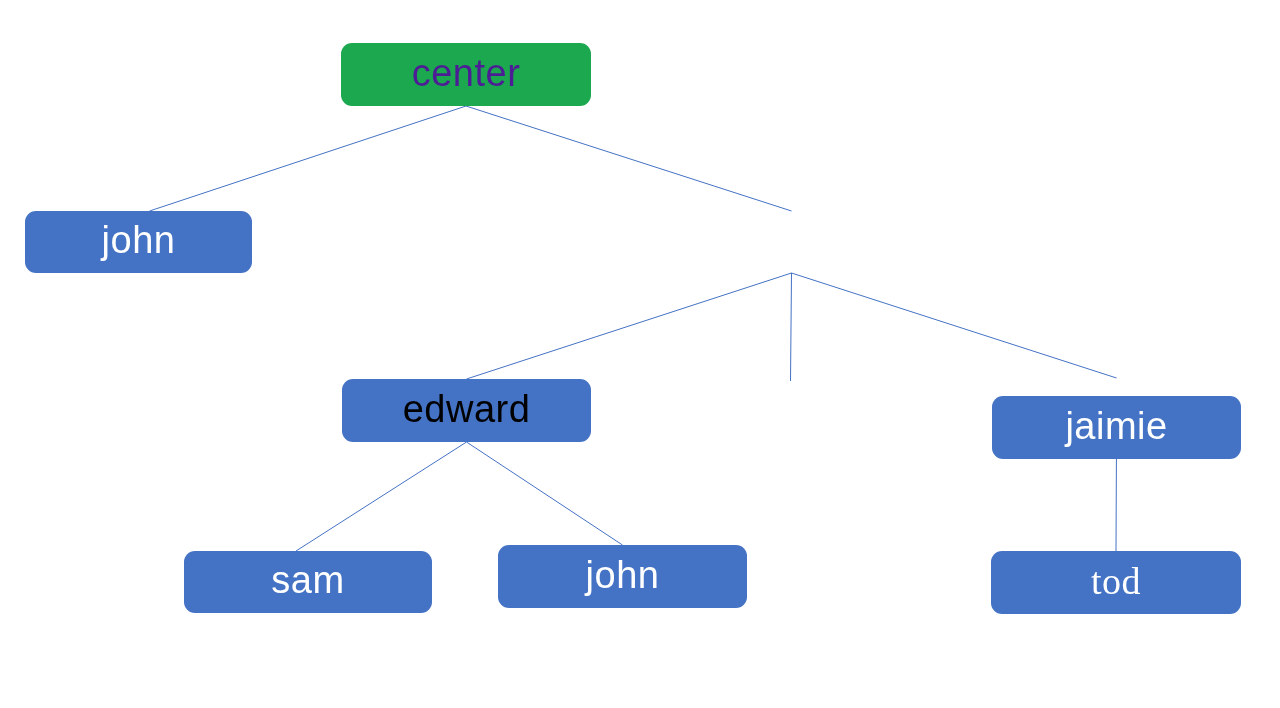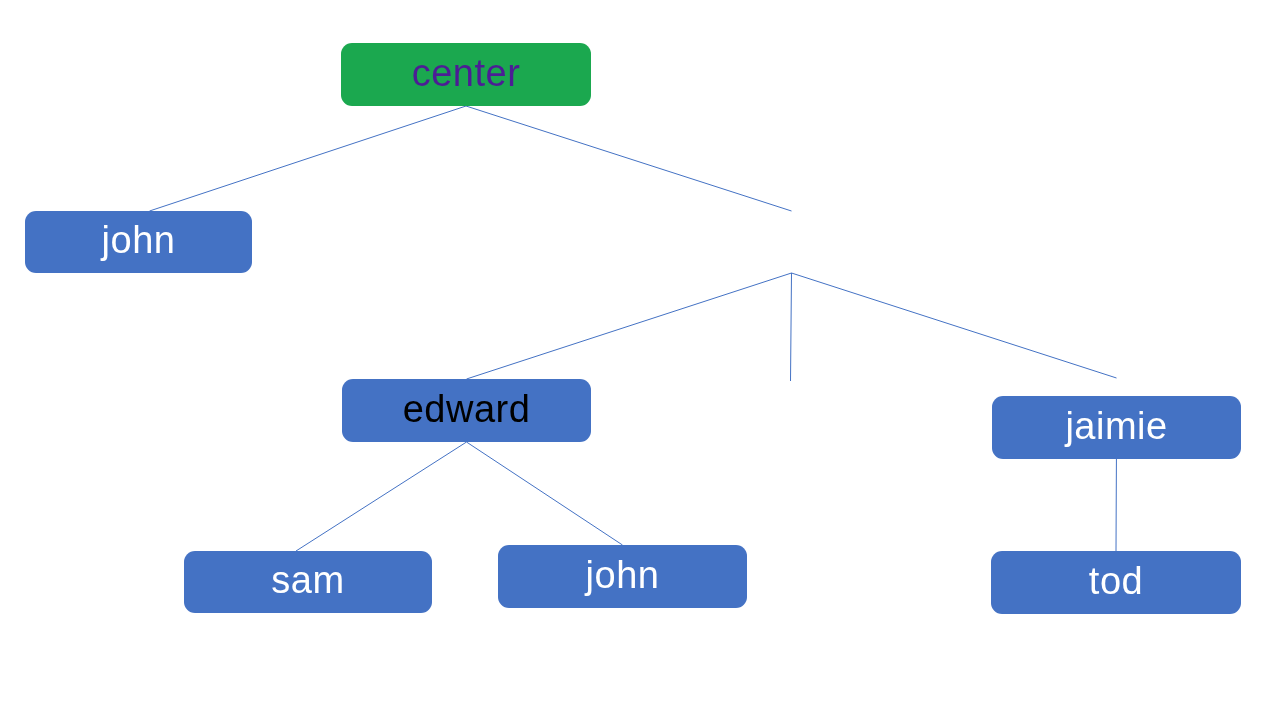--- a/index.html
+++ b/index.html
@@ -68,15 +68,15 @@
     <div class="node" style="left: 992px; top: 396px; width: 249px; height: 63px; background: rgb(68, 114, 196);">
       <span class="node-label" style="color: rgb(255, 255, 255);">jaimie</span>
     </div>
     <div class="node" style="left: 184px; top: 551px; width: 248px; height: 62px; background: rgb(68, 114, 196); text-align: right;">
       <span class="node-label" style="color: rgb(255, 255, 255);">sam</span>
     </div>
     <div class="node" style="left: 498px; top: 545px; width: 249px; height: 63px; background: rgb(68, 114, 196);">
       <span class="node-label" style="color: rgb(255, 255, 255);">john</span>
     </div>
     <div class="node" style="left: 991px; top: 551px; width: 250px; height: 63px; background: rgb(68, 114, 196);">
-      <span class="node-label" style="color: rgb(255, 255, 255);">tod</span>
+      <span class="node-label" style="color: rgb(255, 255, 255); font-family: Liberation Serif, serif;">tod</span>
     </div>
   </div>
 
 </body></html>

